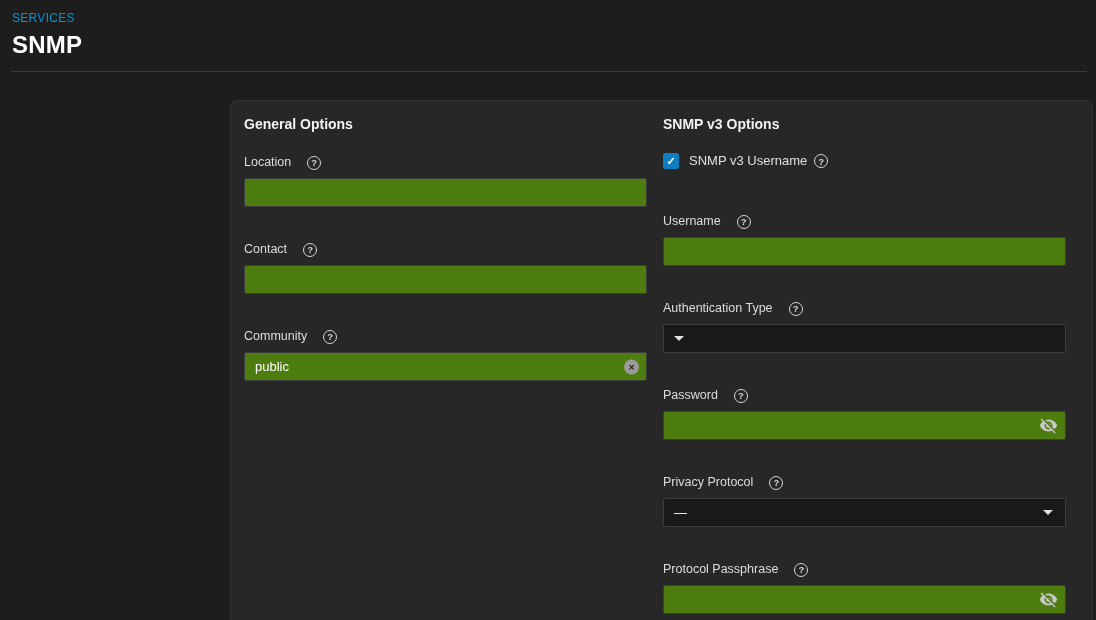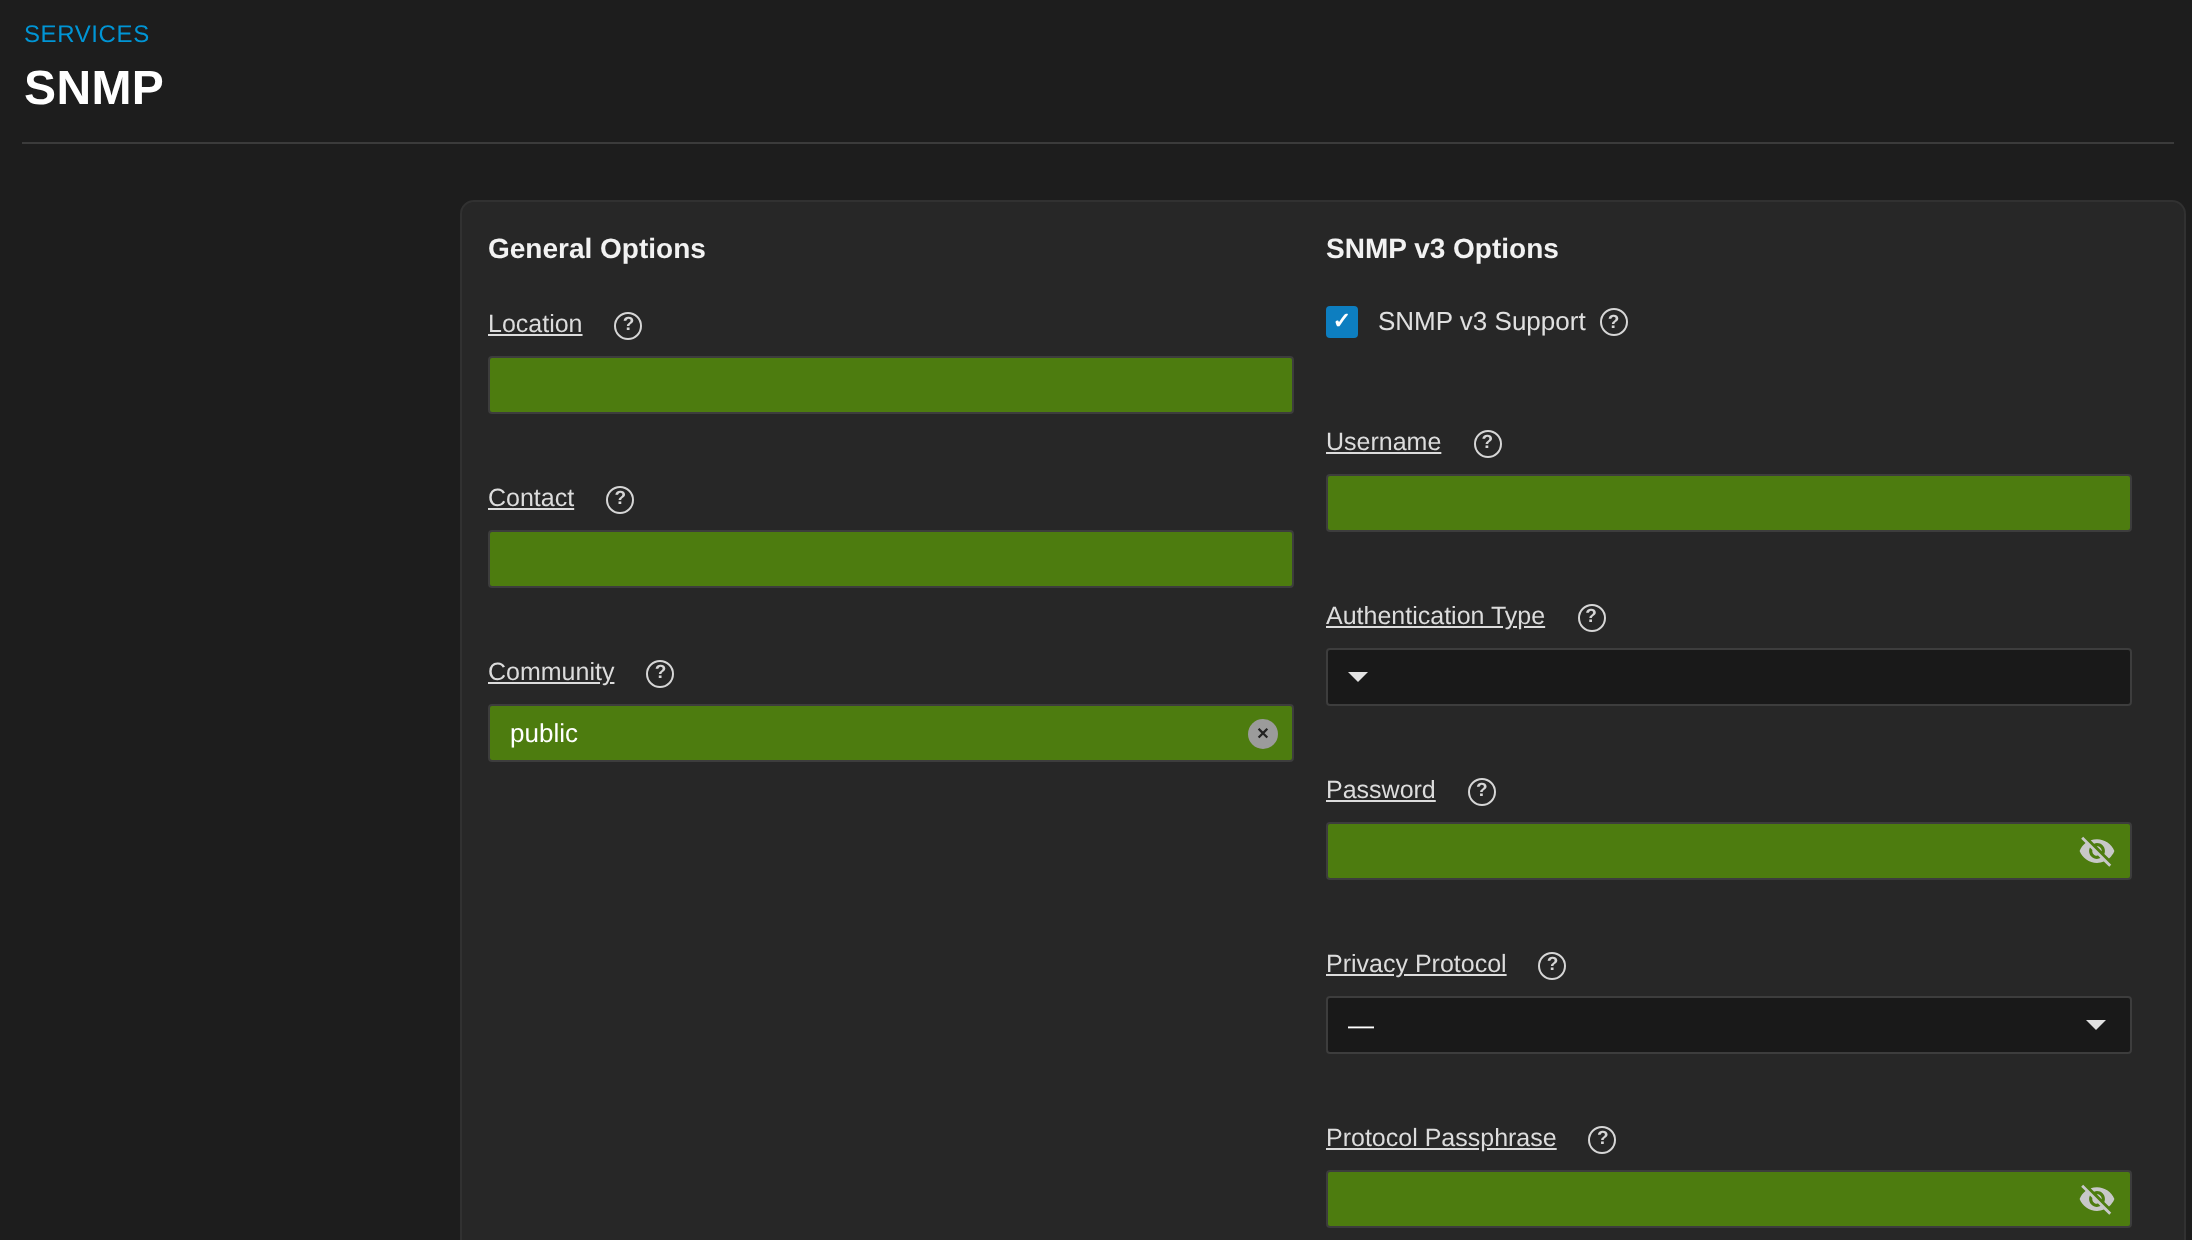--- a/index.html
+++ b/index.html
@@ -60,21 +60,20 @@
   .field-label {
     display: flex;
     align-items: center;
     margin-bottom: 8px;
     height: 15px;
   }
   .label-text {
     font-size: 12.5px;
     color: #dcdcdc;
     line-height: 15px;
-    text-decoration: underline;
   }
   .help-icon {
     display: inline-flex;
     align-items: center;
     justify-content: center;
     width: 14px;
     height: 14px;
     margin-left: 16px;
     border: 1.5px solid #d6d6d6;
     border-radius: 50%;
@@ -231,21 +230,21 @@
           <span class="clear-icon">✕</span>
         </div>
       </div>
     </div>
 
     <div class="col-right">
       <h2 class="section-title">SNMP v3 Options</h2>
 
       <div class="checkbox-row">
         <span class="checkbox">✓</span>
-        <span class="checkbox-label">SNMP v3 Support</span>
+        <span class="checkbox-label">SNMP v3 Username</span>
         <span class="help-icon">?</span>
       </div>
 
       <div class="field">
         <div class="field-label">
           <span class="label-text">Username</span>
           <span class="help-icon">?</span>
         </div>
         <div class="input-wrap">
           <input class="text-input" type="text" value="" style="">

